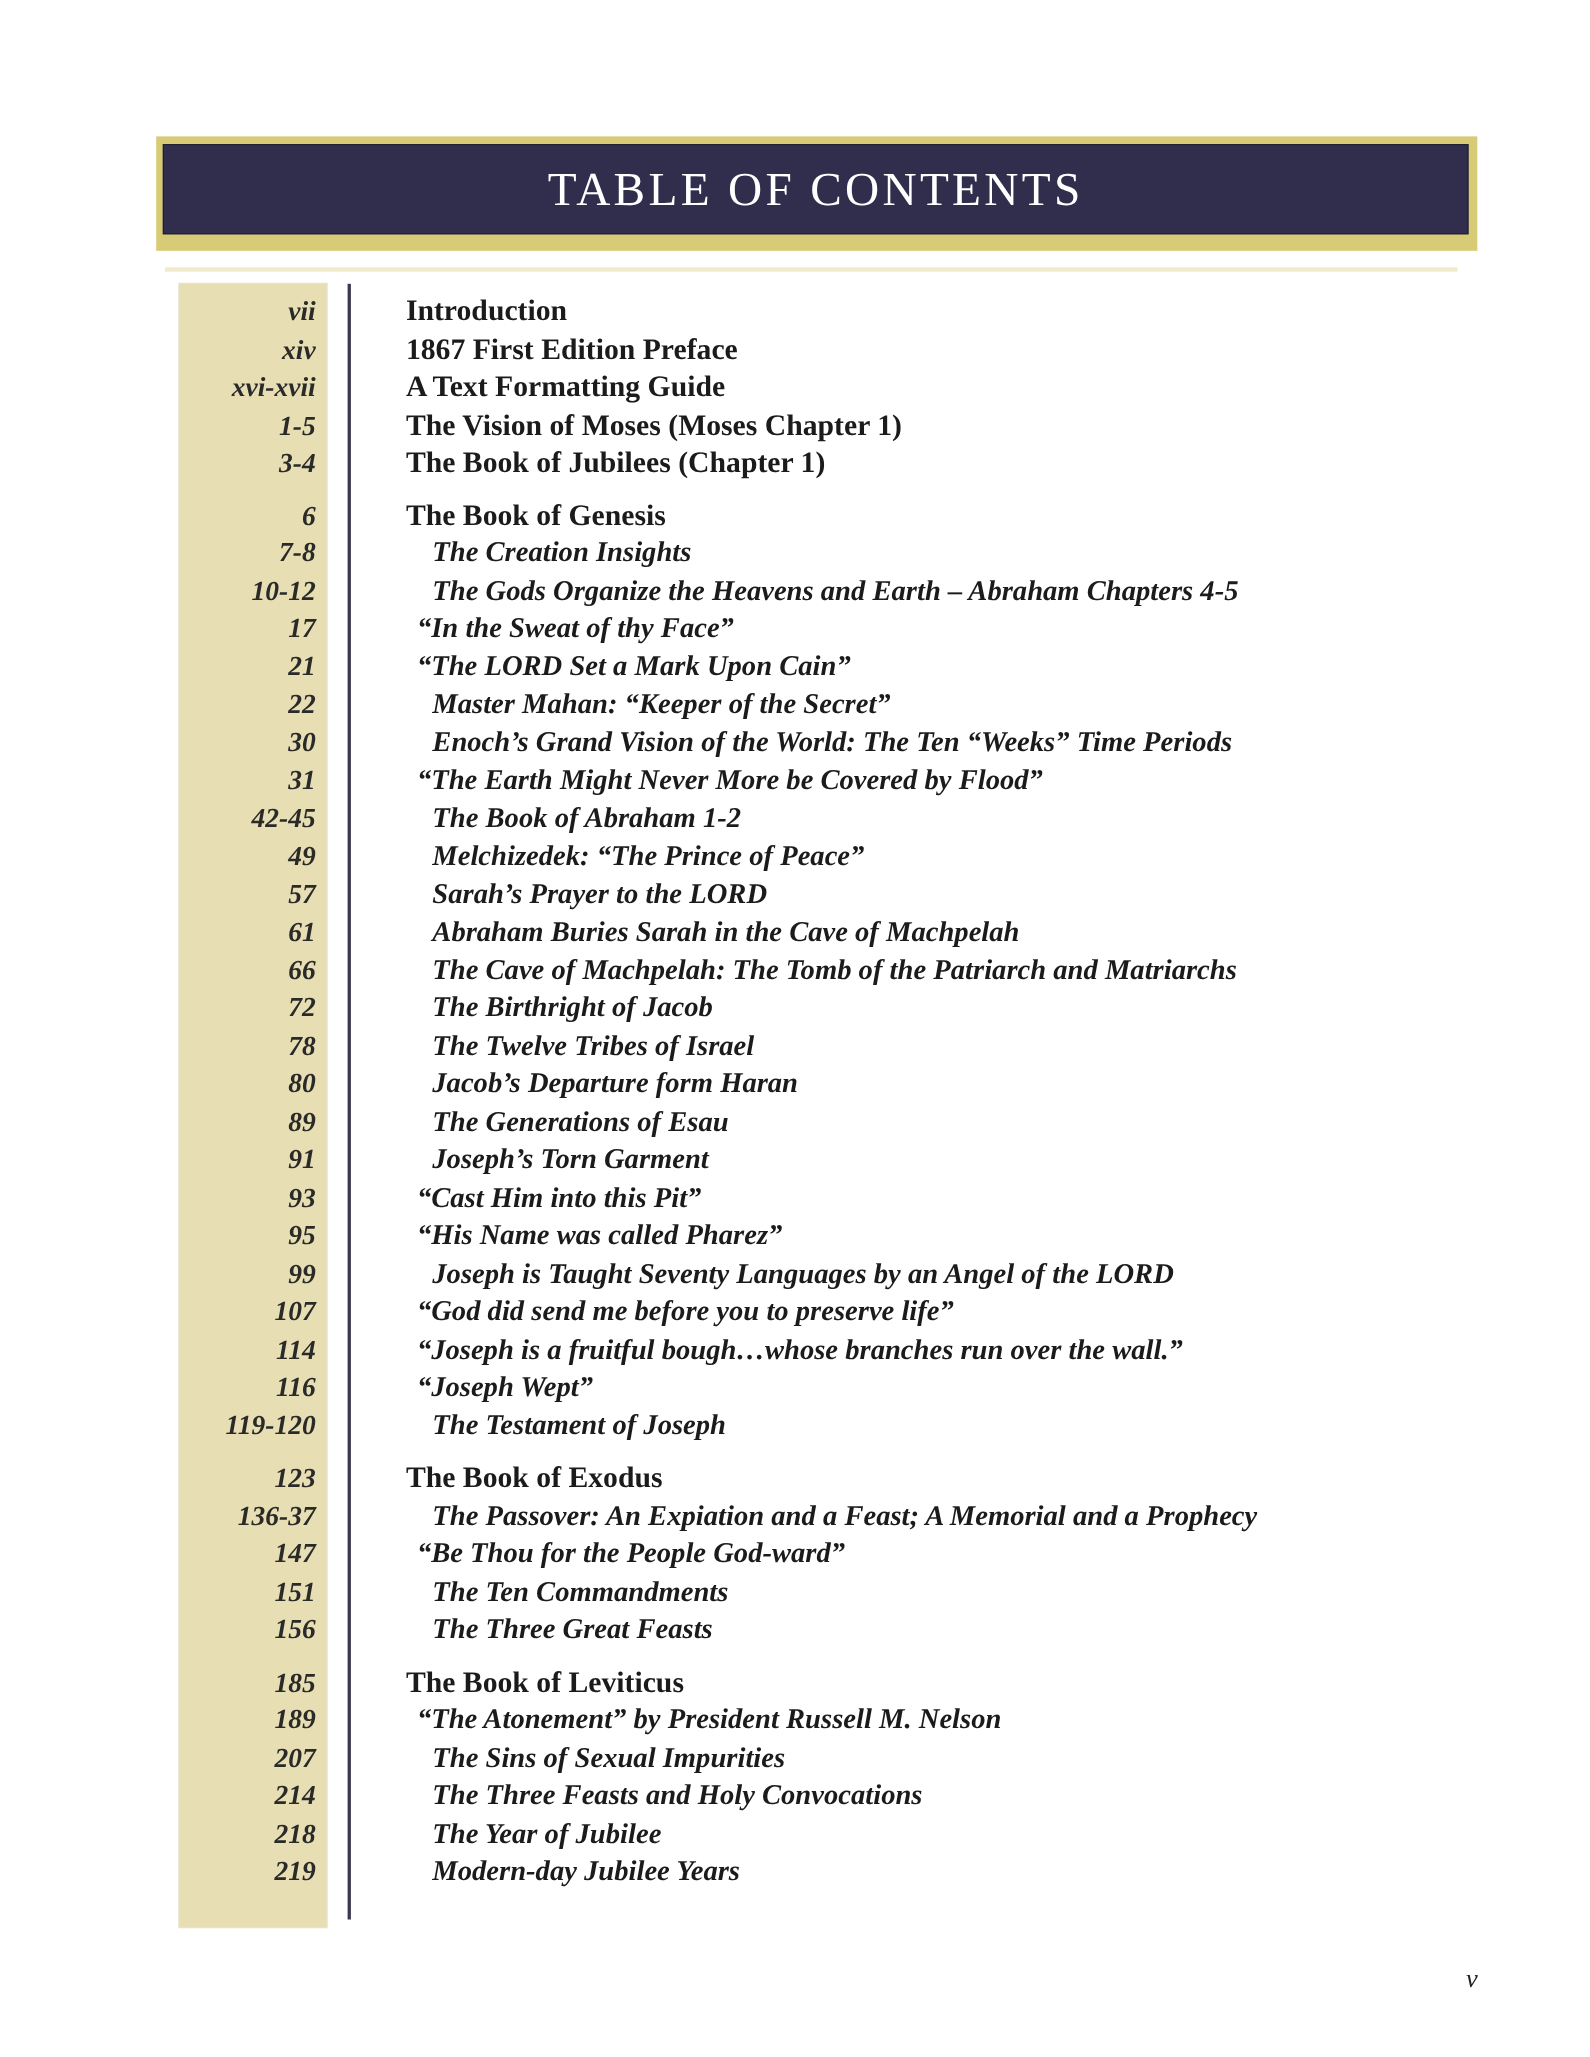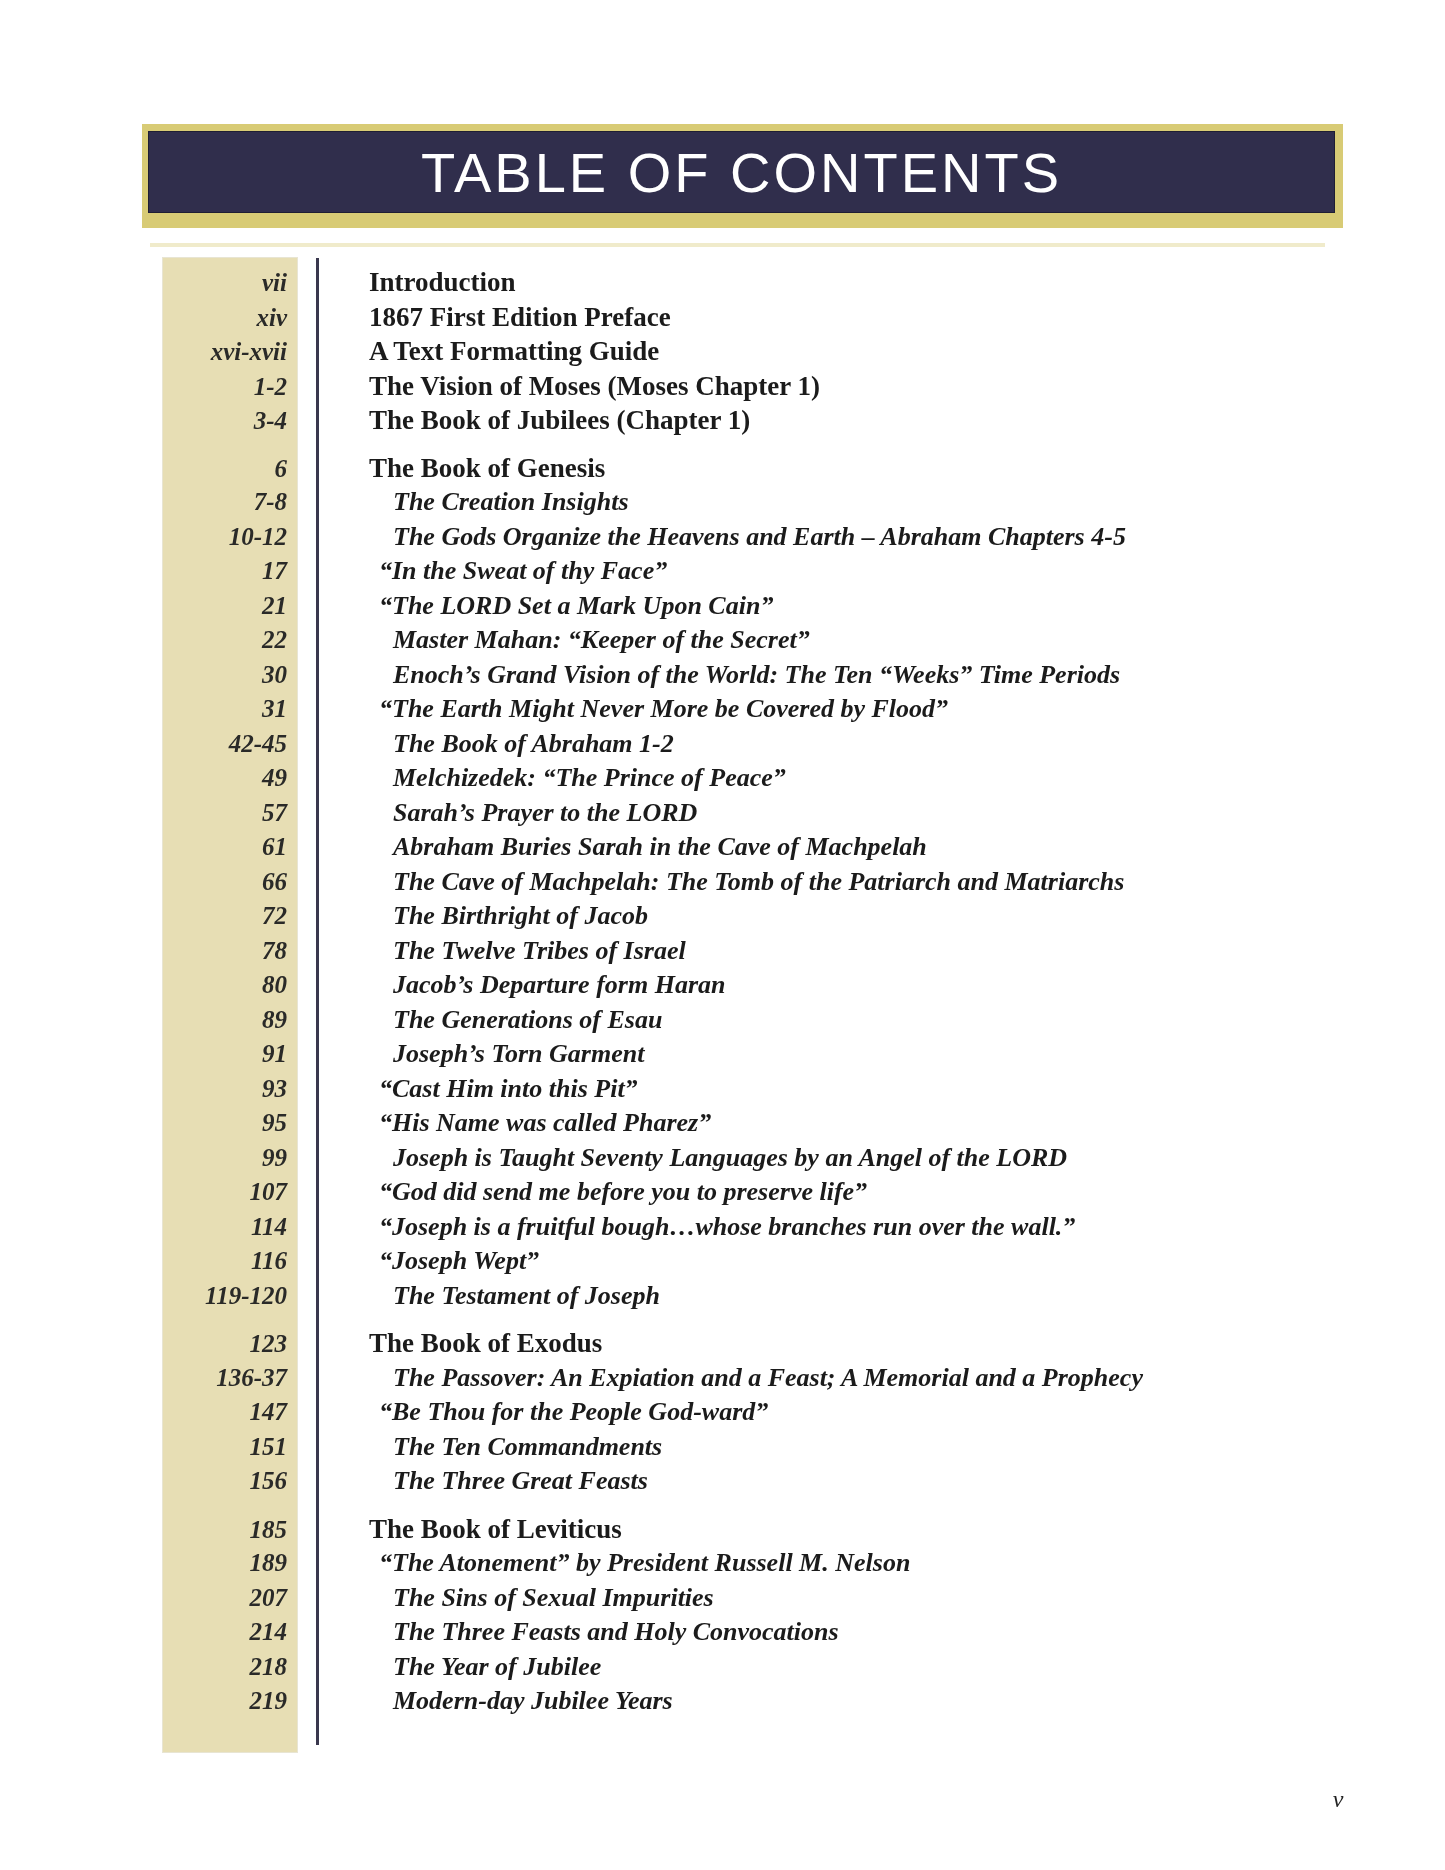--- a/index.html
+++ b/index.html
@@ -12,22 +12,22 @@
   .banner{
     position:absolute;left:142px;top:124px;width:1201px;height:104px;
     background:#d8cb75;
   }
   .banner-inner{
     position:absolute;left:6px;top:7px;right:8px;bottom:15px;
     background:#302e4c;border:1px solid #1f1e33;
     display:flex;align-items:center;justify-content:center;
   }
   .banner-title{
-    color:#ffffff;font-size:56px;letter-spacing:3px;
-    font-family:Liberation Sans, sans-serif;
+    color:#ffffff;font-size:43px;letter-spacing:3px;
+    font-family:Liberation Serif, serif;
     white-space:nowrap;
   }
   .banner-shadow{
     position:absolute;left:150px;top:243px;width:1175px;height:4px;
     background:rgba(216,203,117,0.38);
   }
   
   .beige-strip{
     position:absolute;left:163px;top:258px;width:134px;height:1494px;
     background:#e7deb4;box-shadow:0 0 0 1px rgba(190,180,130,0.35);
@@ -77,21 +77,21 @@
       </div>
       <div class="row">
         <div class="num">xiv</div>
         <div class="entry top">1867 First Edition Preface</div>
       </div>
       <div class="row">
         <div class="num">xvi-xvii</div>
         <div class="entry top">A Text Formatting Guide</div>
       </div>
       <div class="row">
-        <div class="num">1-2</div>
+        <div class="num">1-5</div>
         <div class="entry top">The Vision of Moses (Moses Chapter 1)</div>
       </div>
       <div class="row">
         <div class="num">3-4</div>
         <div class="entry top">The Book of Jubilees (Chapter 1)</div>
       </div>
     </div>
     <div class="group">
       <div class="row">
         <div class="num">6</div>

